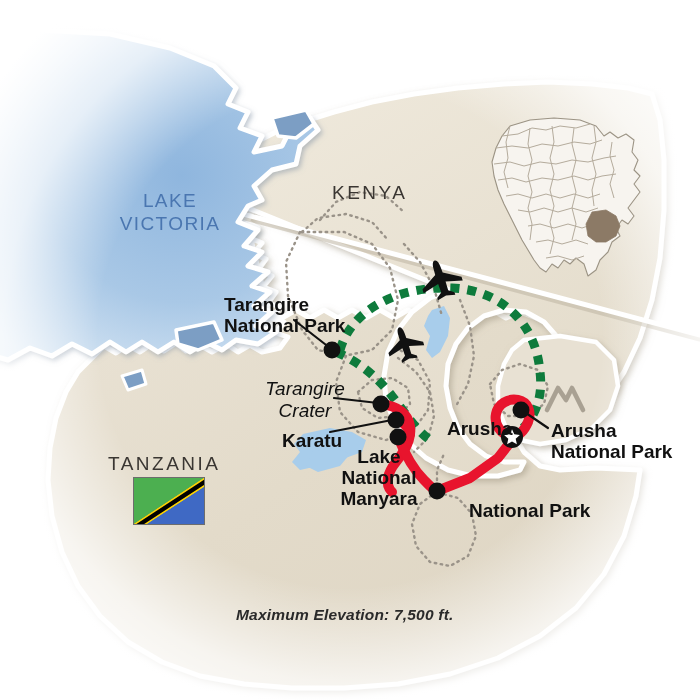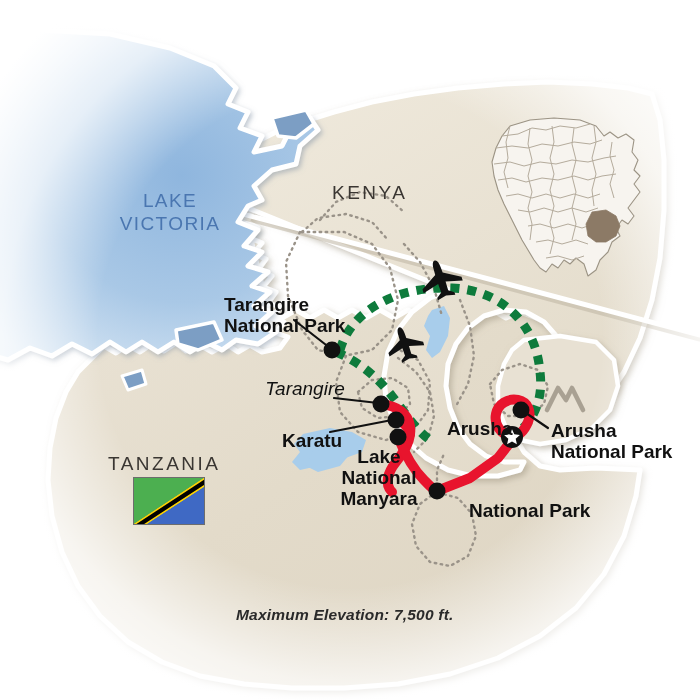--- a/index.html
+++ b/index.html
@@ -241,20 +241,21 @@
 
   <div class="lbl country-label" style="left:108px;top:447px;">TANZANIA</div>
 
   <div class="lbl place-label multi" style="left:224px;top:288px;width:150px;text-align:left;">
     <div>Tarangire</div>
     <div>National Park</div>
   </div>
 
   <div class="lbl italic-label" style="left:245px;top:372px;width:120px;">
     <div>Tarangire</div>
+    <div>Crater</div>
   </div>
 
   <div class="lbl place-label" style="left:282px;top:424px;">Karatu</div>
 
   <div class="lbl place-label multi" style="left:331px;top:440px;width:96px;">
     <div>Lake</div>
     <div>National</div>
     <div>Manyara</div>
   </div>
 

